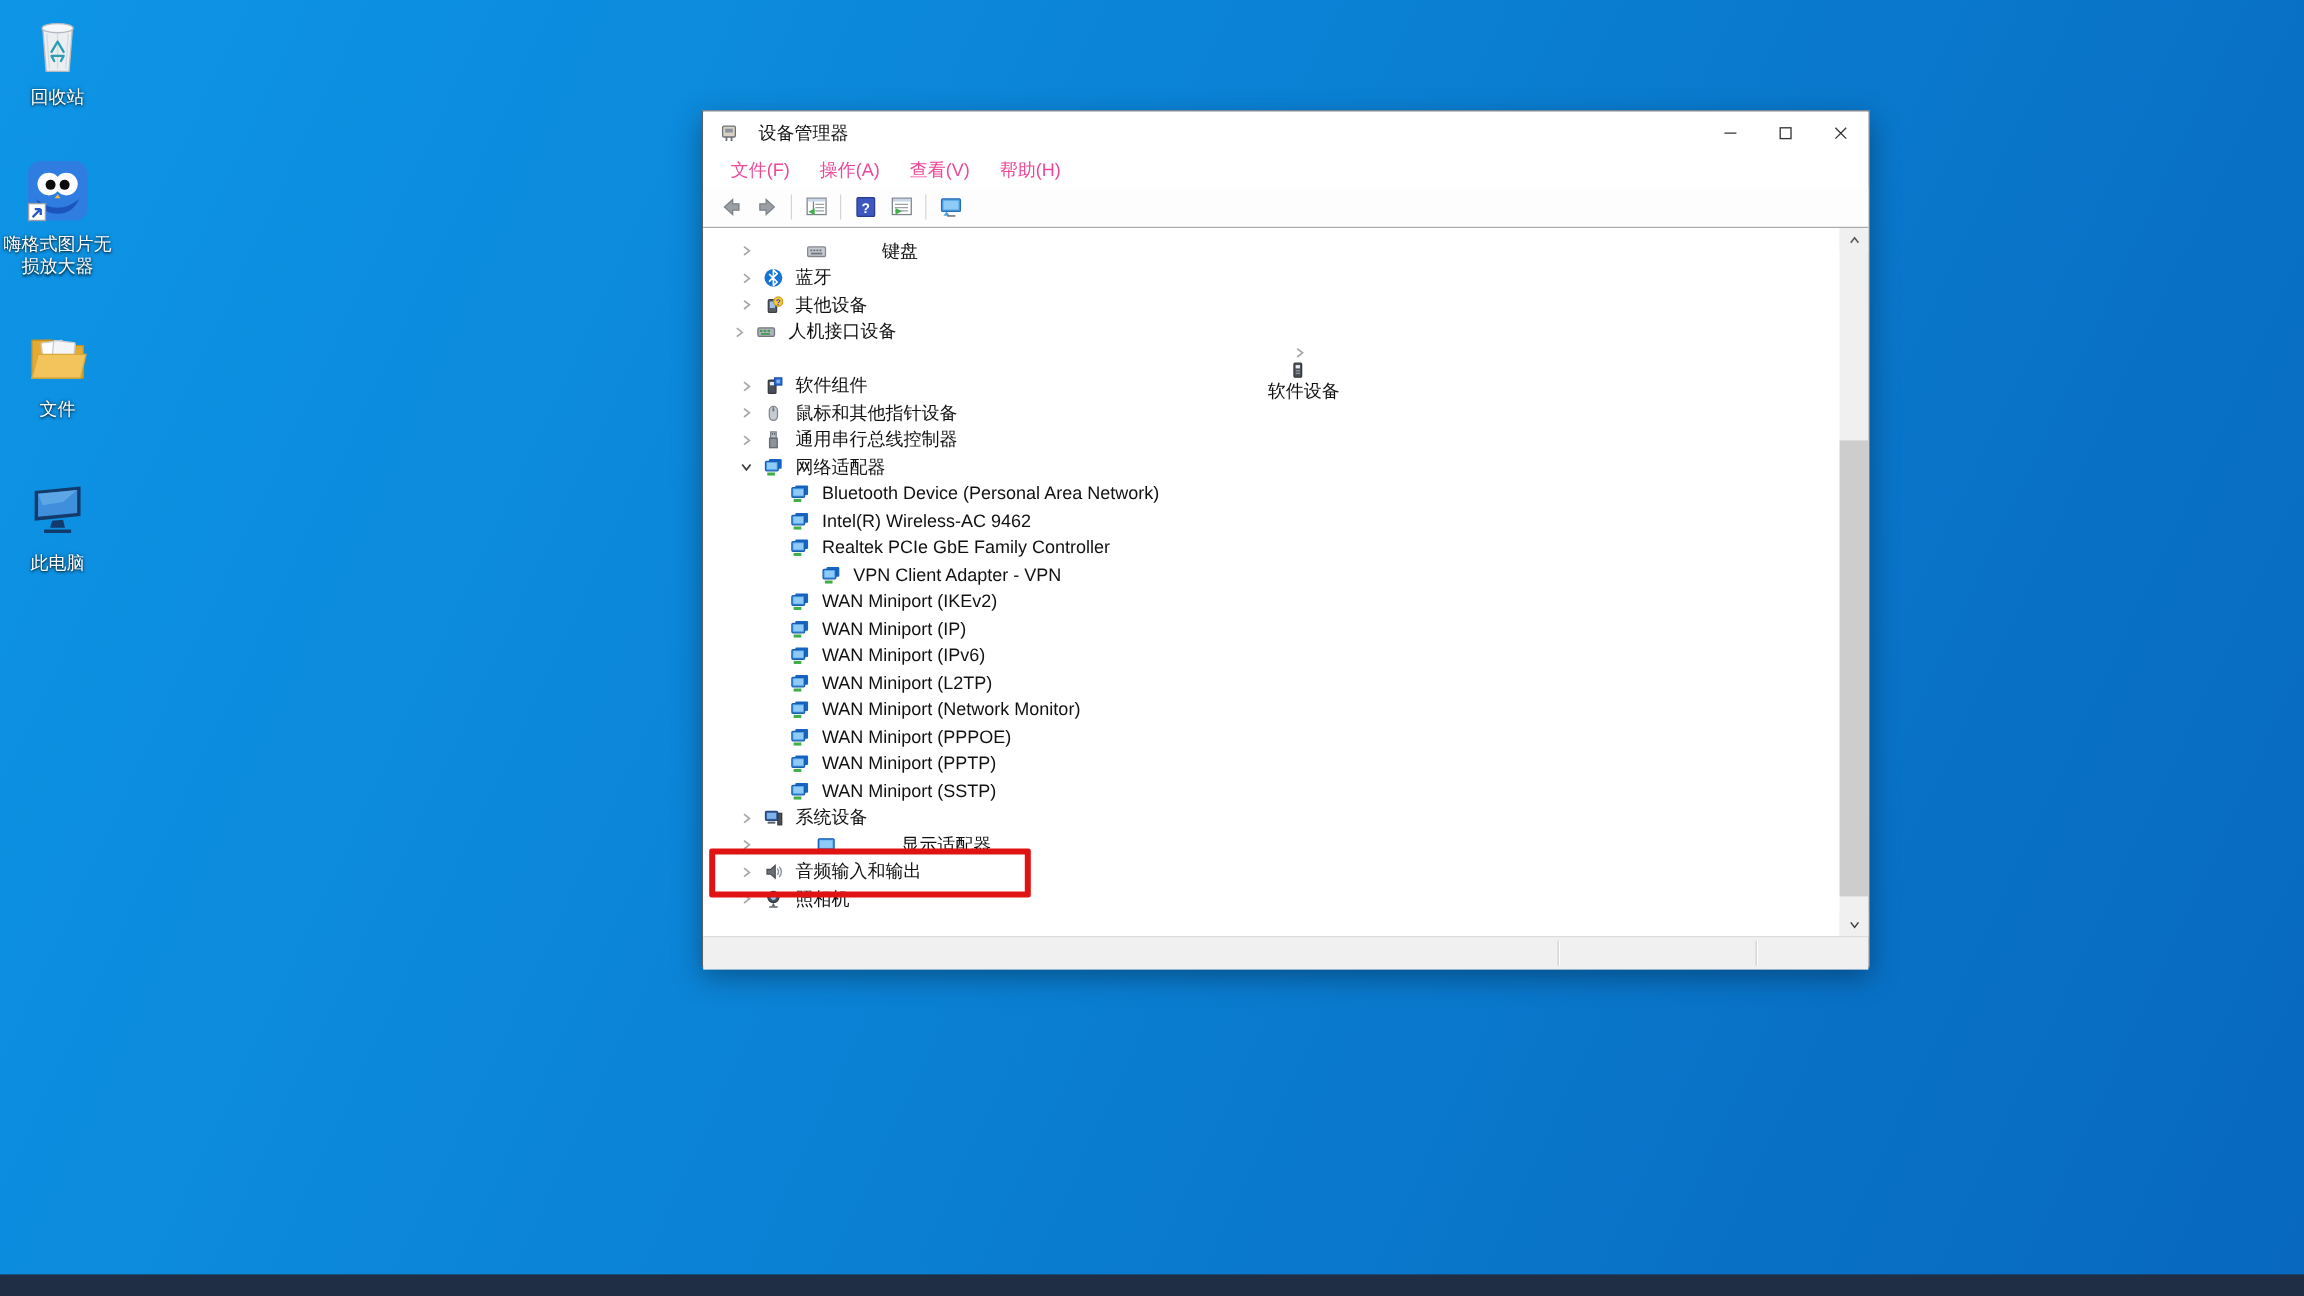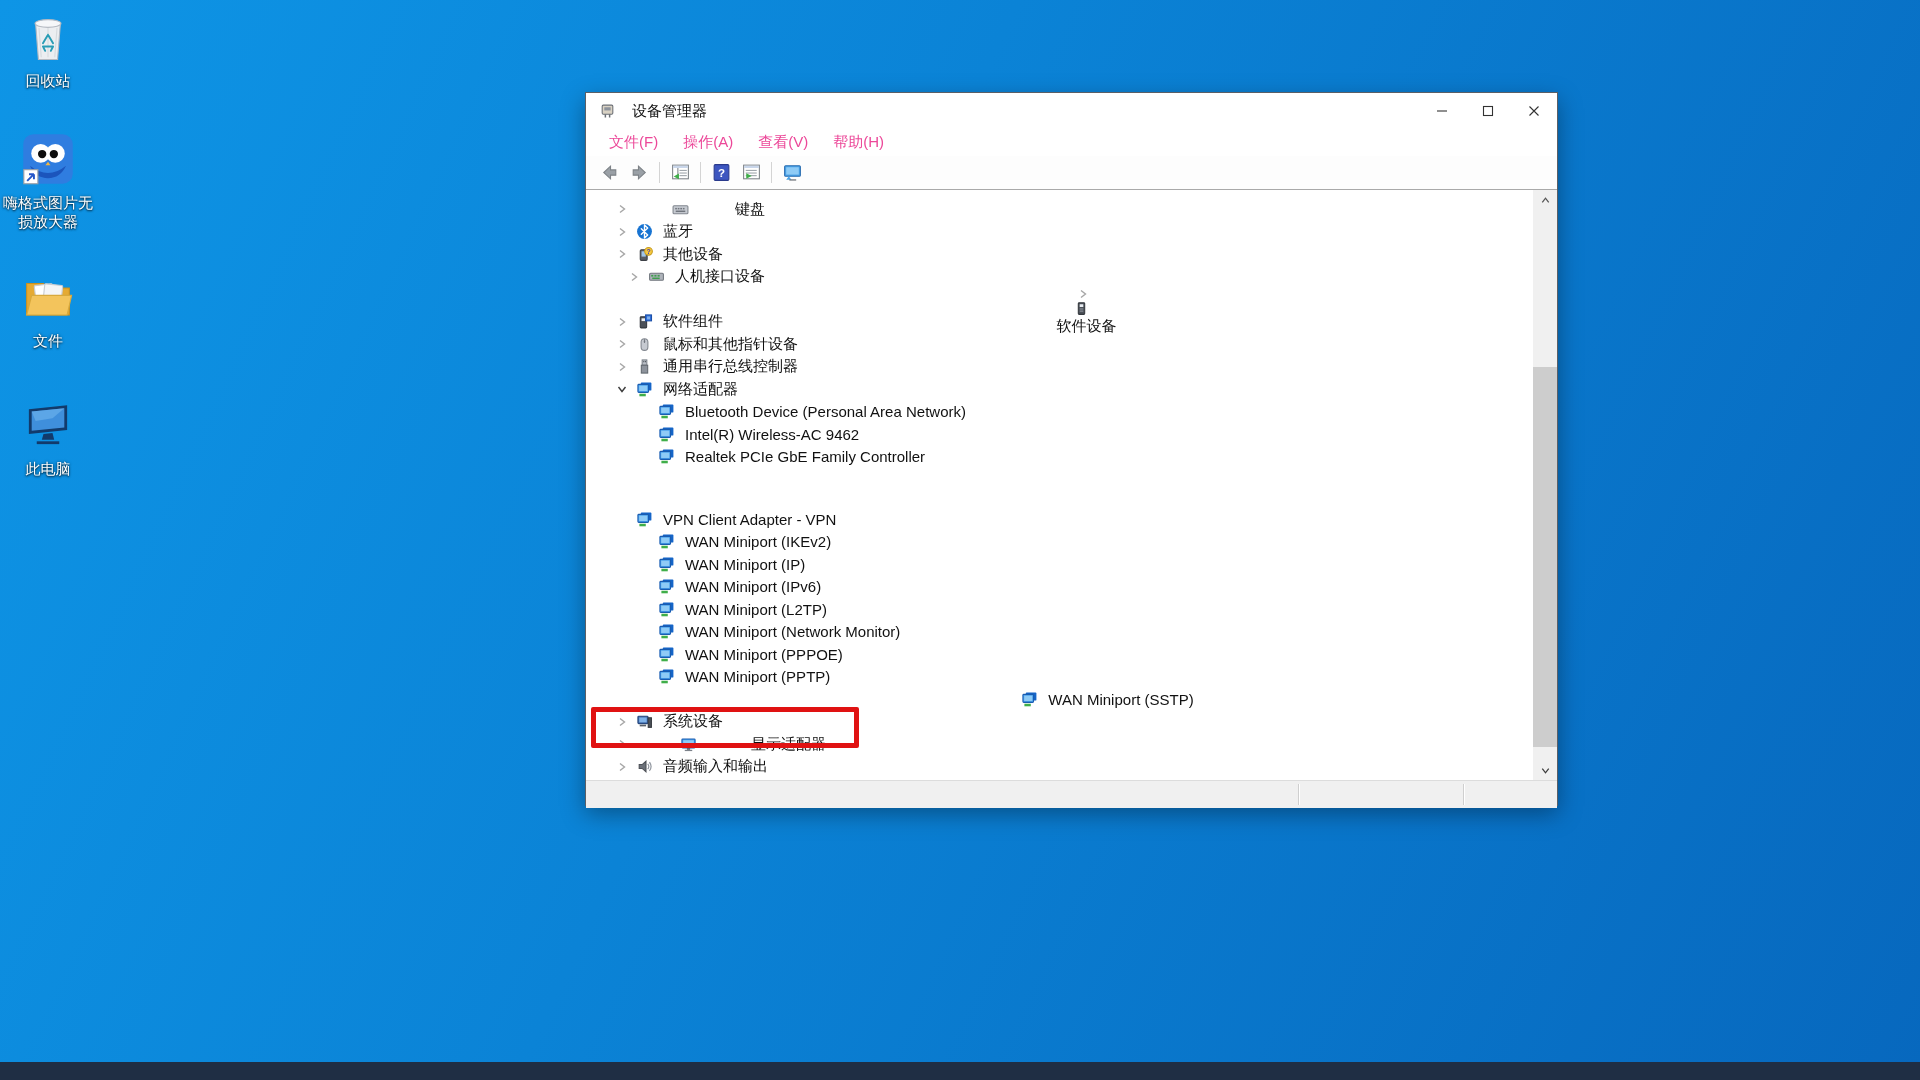--- a/index.html
+++ b/index.html
@@ -342,21 +342,21 @@
             <span class="chev">
               <svg class="">
                 <use href="#c-right"></use>
               </svg>
             </span>
             <svg class="dev-icon">
               <use href="#d-other-device"></use>
             </svg>
             <span class="row-label">其他设备</span>
           </div>
-          <div class="row" style="padding-left: 42px;">
+          <div class="row" style="padding-left: 24px;">
             <span class="chev">
               <svg class="">
                 <use href="#c-right"></use>
               </svg>
             </span>
             <svg class="dev-icon">
               <use href="#d-hid"></use>
             </svg>
             <span class="row-label">人机接口设备</span>
           </div>
@@ -429,21 +429,21 @@
             </svg>
             <span class="row-label">Intel(R) Wireless-AC 9462</span>
           </div>
           <div class="row" style="padding-left: 52px;">
             <span class="chev"></span>
             <svg class="dev-icon">
               <use href="#d-network"></use>
             </svg>
             <span class="row-label">Realtek PCIe GbE Family Controller</span>
           </div>
-          <div class="row" style="padding-left: 30px; margin-top: 40px;">
+          <div class="row" style="padding-left: 78px;">
             <span class="chev"></span>
             <svg class="dev-icon">
               <use href="#d-network"></use>
             </svg>
             <span class="row-label">VPN Client Adapter - VPN</span>
           </div>
           <div class="row" style="padding-left: 52px;">
             <span class="chev"></span>
             <svg class="dev-icon">
               <use href="#d-network"></use>
@@ -485,21 +485,21 @@
             </svg>
             <span class="row-label">WAN Miniport (PPPOE)</span>
           </div>
           <div class="row" style="padding-left: 52px;">
             <span class="chev"></span>
             <svg class="dev-icon">
               <use href="#d-network"></use>
             </svg>
             <span class="row-label">WAN Miniport (PPTP)</span>
           </div>
-          <div class="row" style="padding-left: 52px; justify-content: center;">
+          <div class="row" style="padding-left: 52px;">
             <span class="chev"></span>
             <svg class="dev-icon">
               <use href="#d-network"></use>
             </svg>
             <span class="row-label">WAN Miniport (SSTP)</span>
           </div>
           <div class="row" style="padding-left: 30px;">
             <span class="chev">
               <svg class="">
                 <use href="#c-right"></use>

